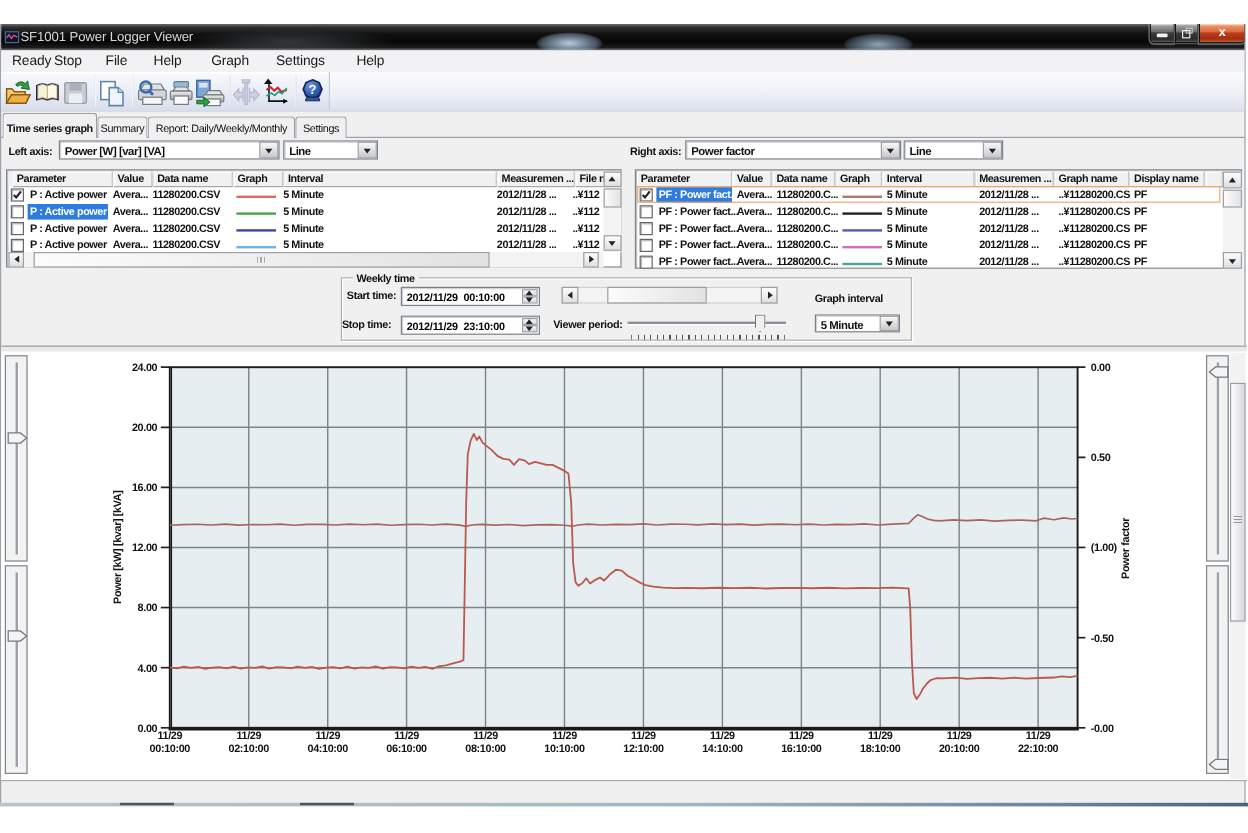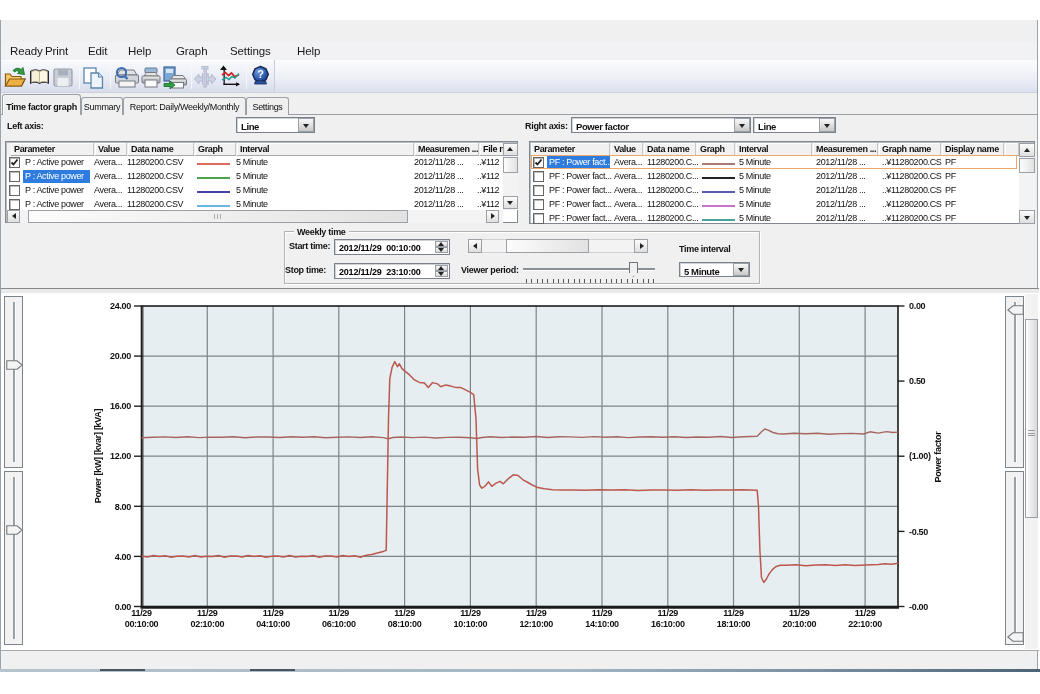--- a/index.html
+++ b/index.html
@@ -64,21 +64,21 @@
   border-top:3.5px solid transparent; border-bottom:3.5px solid transparent; border-right:4px solid #222; }
 .arr { position:absolute; left:50%; top:50%; margin-left:-1.5px; margin-top:-3.5px;
   border-top:3.5px solid transparent; border-bottom:3.5px solid transparent; border-left:4px solid #222; }
 
 .lv { position:absolute; background:#fff; border:1px solid #828890;
   box-shadow:inset 1px 1px 0 #b8bcc2; }
 .lvh { position:absolute; left:1px; top:1px; right:1px; background:#f1f1f1; }
 .th { position:absolute; top:0; height:12px; background:#f1f1f1; border-right:1px solid #c6c6c6;
   box-shadow:inset 0 1px 0 #fff, inset 1px 0 0 #fff, 0 1px 0 #a8a8a8; font-size:9px; font-weight:bold;
   padding:1px 0 0 3px; letter-spacing:-0.35px; color:#111; white-space:nowrap; overflow:hidden; }
-.tc { position:absolute; font-size:9px; font-weight:normal; letter-spacing:-0.35px; color:#111; white-space:nowrap; }
+.tc { position:absolute; font-size:9px; font-weight:bold; letter-spacing:-0.35px; color:#111; white-space:nowrap; }
 .ck { position:absolute; width:11px; height:11px; background:#fff; border:1px solid #666;
   box-shadow:inset 1px 1px 0 #bbb; }
 
 .sb { position:absolute; background:#f3f3f3; }
 .sbb { position:absolute; background:linear-gradient(#fcfcfc,#dfdfdf); border:1px solid #9aa0a6; }
 .sbt { position:absolute; background:linear-gradient(90deg,#fcfcfc,#e2e2e2); border:1px solid #9aa0a6; }
 .grip { position:absolute; left:50%; top:3px; bottom:3px; width:8px; margin-left:-4px;
   background:repeating-linear-gradient(90deg, #aaa 0, #aaa 1px, transparent 1px, transparent 3px); }
 
 .grp { position:absolute; border:1px solid #b2b2b2; box-shadow:1px 1px 0 #fff inset, 1px 1px 0 #fff; }
@@ -108,24 +108,45 @@
 .tk { stroke:#222; stroke-width:1.4; }
 
 #sbar { position:absolute; left:0; top:632px; width:1038px; height:17px; background:#f0f0ee;
   border-top:1px solid #d8d8d8; font-size:10.5px; }
 #sbar .sep { position:absolute; top:1px; bottom:1px; width:1px; background:#c8c8c6; box-shadow:1px 0 0 #fff; }
 #bline { position:absolute; left:0; top:669px; width:1040px; height:2.5px;
   background:linear-gradient(90deg, #b6c4ce, #a4b6c4 55%, #6d8396 85%, #4c6478); }
 </style></head>
 <body>
 <div id="win">
+ <div id="tbar">
+  <div class="blob3"></div>
+      <div class="blob1"></div>
+      <div class="blob2"></div>
+  <div id="appico">
+        <svg width="10" height="8" viewBox="0 0 10 8" style="display:block">
+          <polyline points="0.5,4.5 2.5,2 4.5,5 6.5,2.5 9.5,4" stroke="#cc4ba8" stroke-width="1.2" fill="none"></polyline>
+        </svg>
+      </div>
+  <span id="title">SF1001 Power Logger Viewer</span>
+  <div class="wbtn" id="bmin">
+        <div class="dash"></div>
+      </div>
+  <div class="wbtn" id="bmax">
+        <div class="sq2"></div>
+        <div class="sq"></div>
+      </div>
+  <div class="wbtn" id="bcls">
+        <span>x</span>
+      </div>
+ </div>
  <div id="menu">
   <span style="left:9px">Ready</span>
-      <span style="left:44px">Print</span>
-      <span style="left:87px">Edit</span>
+      <span style="left:44px">Stop</span>
+      <span style="left:87px">File</span>
   <span style="left:127px">Help</span>
       <span style="left:175px">Graph</span>
       <span style="left:229px">Settings</span>
   <span style="left:296px">Help</span>
  </div>
  <div id="tool">
       <div class="band"></div>
   <div class="sep" style="left:78px"></div>
       <div class="sep" style="left:109px"></div>
   <div class="sep" style="left:190px"></div>
@@ -198,28 +219,34 @@
 </g>
 <g transform="translate(250,6)">
  <path d="M9.5 0.5 L15 2.8 L17.3 8.3 L15 13.8 L9.5 16.1 L4 13.8 L1.7 8.3 L4 2.8 Z" fill="url(#hlp)" stroke="#14264e" stroke-width="1.4"></path>
  <text x="9.5" y="12.2" text-anchor="middle" font-family="Liberation Sans, sans-serif" font-size="11" font-weight="bold" fill="#fff">?</text>
  <path d="M4.5 15 L14.5 15 L15.5 18 L3.5 18 Z" fill="#2a55a8" stroke="#14264e" stroke-width="0.8"></path>
 </g>
 </svg>
  </div>
  <div id="tabs">
   <div class="base"></div>
-  <div class="tab act" style="left:1px;width:79px">Time factor graph</div>
+  <div class="tab act" style="left:1px;width:79px">Time series graph</div>
   <div class="tab" style="left:80px;width:42px">Summary</div>
   <div class="tab" style="left:122px;width:123px">Report: Daily/Weekly/Monthly</div>
   <div class="tab" style="left:245px;width:43px">Settings</div>
  </div>
 
  <div id="content" style="position:absolute;left:0;top:95px;width:1038px;height:173px">
   <span class="lbl" style="left:6px;top:6px">Left axis:</span>
+  <div class="cb" style="left:48px;top:2px;width:184px;height:16px">
+        <span style="left:4px">Power [W] [var] [VA]</span>
+        <div class="cbbtn">
+          <div class="ard"></div>
+        </div>
+      </div>
   <div class="cb" style="left:235px;top:2px;width:79px;height:16px">
         <span style="left:4px">Line</span>
         <div class="cbbtn">
           <div class="ard"></div>
         </div>
       </div>
   <span class="lbl" style="left:524px;top:6px">Right axis:</span>
   <div class="cb" style="left:570px;top:2px;width:180px;height:16px">
         <span style="left:4px">Power factor</span>
         <div class="cbbtn">
@@ -407,21 +434,21 @@
       </div>
   <div class="sbt" style="left:221px;top:7px;width:83px;height:14px"></div>
   <div class="sbb" style="left:349px;top:7px;width:14px;height:14px">
         <div class="arr"></div>
       </div>
   <span class="lbl" style="left:176px;top:33px">Viewer period:</span>
 
   <div style="position:absolute;left:238px;top:36px;width:132px;height:2px;background:#8a9098;box-shadow:0 1px 0 #fff"></div>
   <div style="position:absolute;left:344px;top:30px;width:9px;height:15px;background:#f0f0f0;border:1px solid #70767e;clip-path:polygon(0 0,100% 0,100% 70%,50% 100%,0 70%)"></div>
   <div style="position:absolute;left:241px;top:47px;width:128px;height:4px;background:repeating-linear-gradient(90deg,#555 0,#555 1px,transparent 1px,transparent 5.3px)"></div>
-  <span class="lbl" style="left:394px;top:12px">Time interval</span>
+  <span class="lbl" style="left:394px;top:12px">Graph interval</span>
   <div class="cb" style="left:394px;top:30px;width:71px;height:15px">
         <span style="left:4px">5 Minute</span>
         <div class="cbbtn">
           <div class="ard"></div>
         </div>
       </div>
  </div>
  <div id="gpanel">
   <div class="topstrip"></div>
   <div class="vsl" style="left:3px;top:7px;height:172px">

